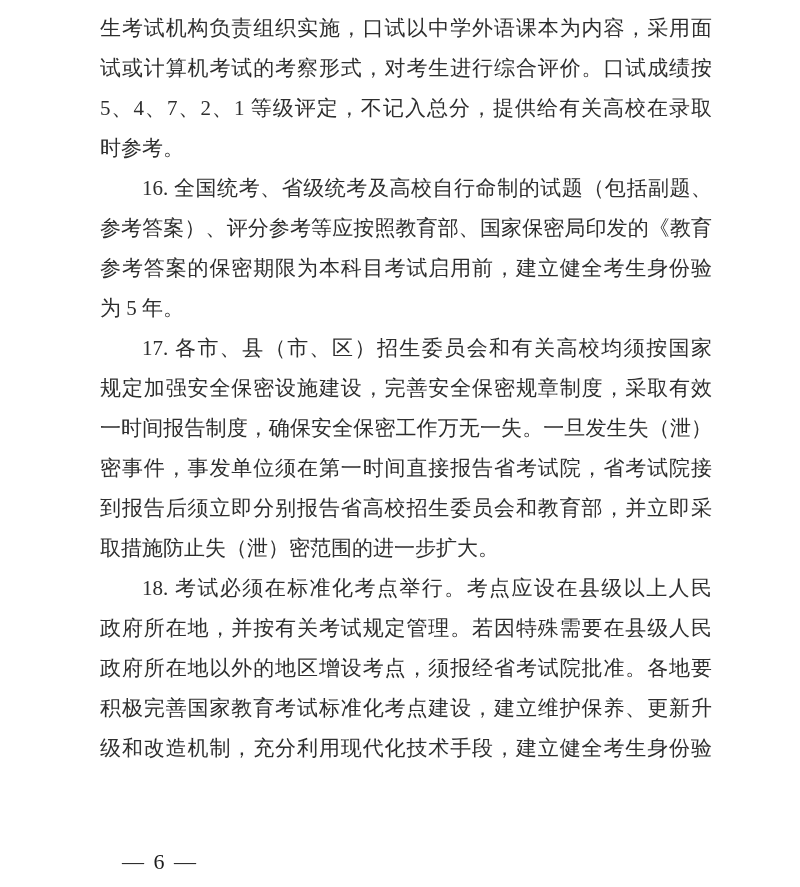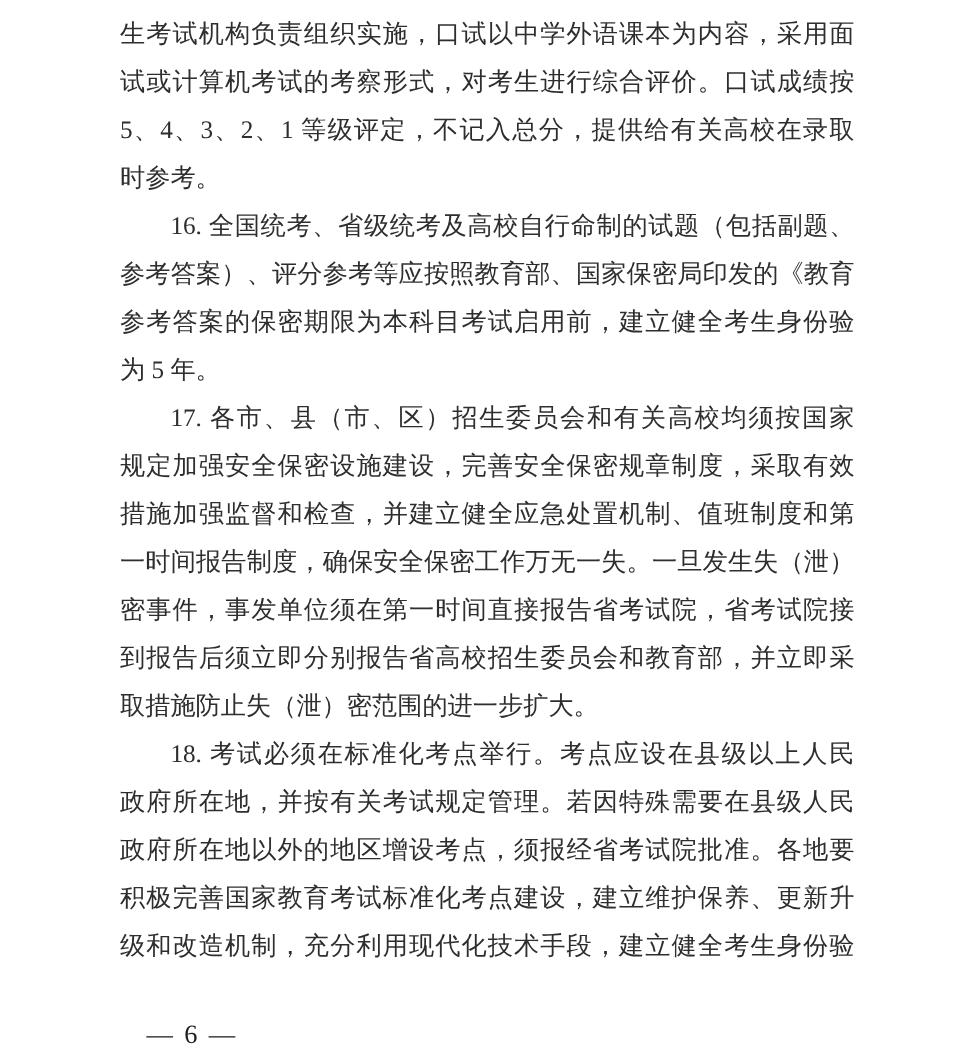--- a/index.html
+++ b/index.html
@@ -56,29 +56,28 @@
   }
 </style>
 </head>
 <body>
 
 <div class="page">
   <div class="doc-body">
 
   <div class="line j">生考试机构负责组织实施，口试以中学外语课本为内容，采用面</div>
       <div class="line j">试或计算机考试的考察形式，对考生进行综合评价。口试成绩按</div>
-      <div class="line j">5、4、3、2、1 等级评定，不记入总分，提供给有关高校在录取</div>
+      <div class="line j">5、4、7、2、1 等级评定，不记入总分，提供给有关高校在录取</div>
       <div class="line">时参考。</div>
       <div class="line j ind">16. 全国统考、省级统考及高校自行命制的试题（包括副题、</div>
       <div class="line j">参考答案）、评分参考等应按照教育部、国家保密局印发的《教育</div>
       <div class="line j">参考答案的保密期限为本科目考试启用前，建立健全考生身份验</div>
       <div class="line">为 5 年。</div>
       <div class="line j ind">17. 各市、县（市、区）招生委员会和有关高校均须按国家</div>
       <div class="line j">规定加强安全保密设施建设，完善安全保密规章制度，采取有效</div>
-      <div class="line j">措施加强监督和检查，并建立健全应急处置机制、值班制度和第</div>
       <div class="line j">一时间报告制度，确保安全保密工作万无一失。一旦发生失（泄）</div>
       <div class="line j">密事件，事发单位须在第一时间直接报告省考试院，省考试院接</div>
       <div class="line j">到报告后须立即分别报告省高校招生委员会和教育部，并立即采</div>
       <div class="line">取措施防止失（泄）密范围的进一步扩大。</div>
       <div class="line j ind">18. 考试必须在标准化考点举行。考点应设在县级以上人民</div>
       <div class="line j">政府所在地，并按有关考试规定管理。若因特殊需要在县级人民</div>
       <div class="line j">政府所在地以外的地区增设考点，须报经省考试院批准。各地要</div>
       <div class="line j">积极完善国家教育考试标准化考点建设，建立维护保养、更新升</div>
       <div class="line j">级和改造机制，充分利用现代化技术手段，建立健全考生身份验</div>
     </div>

